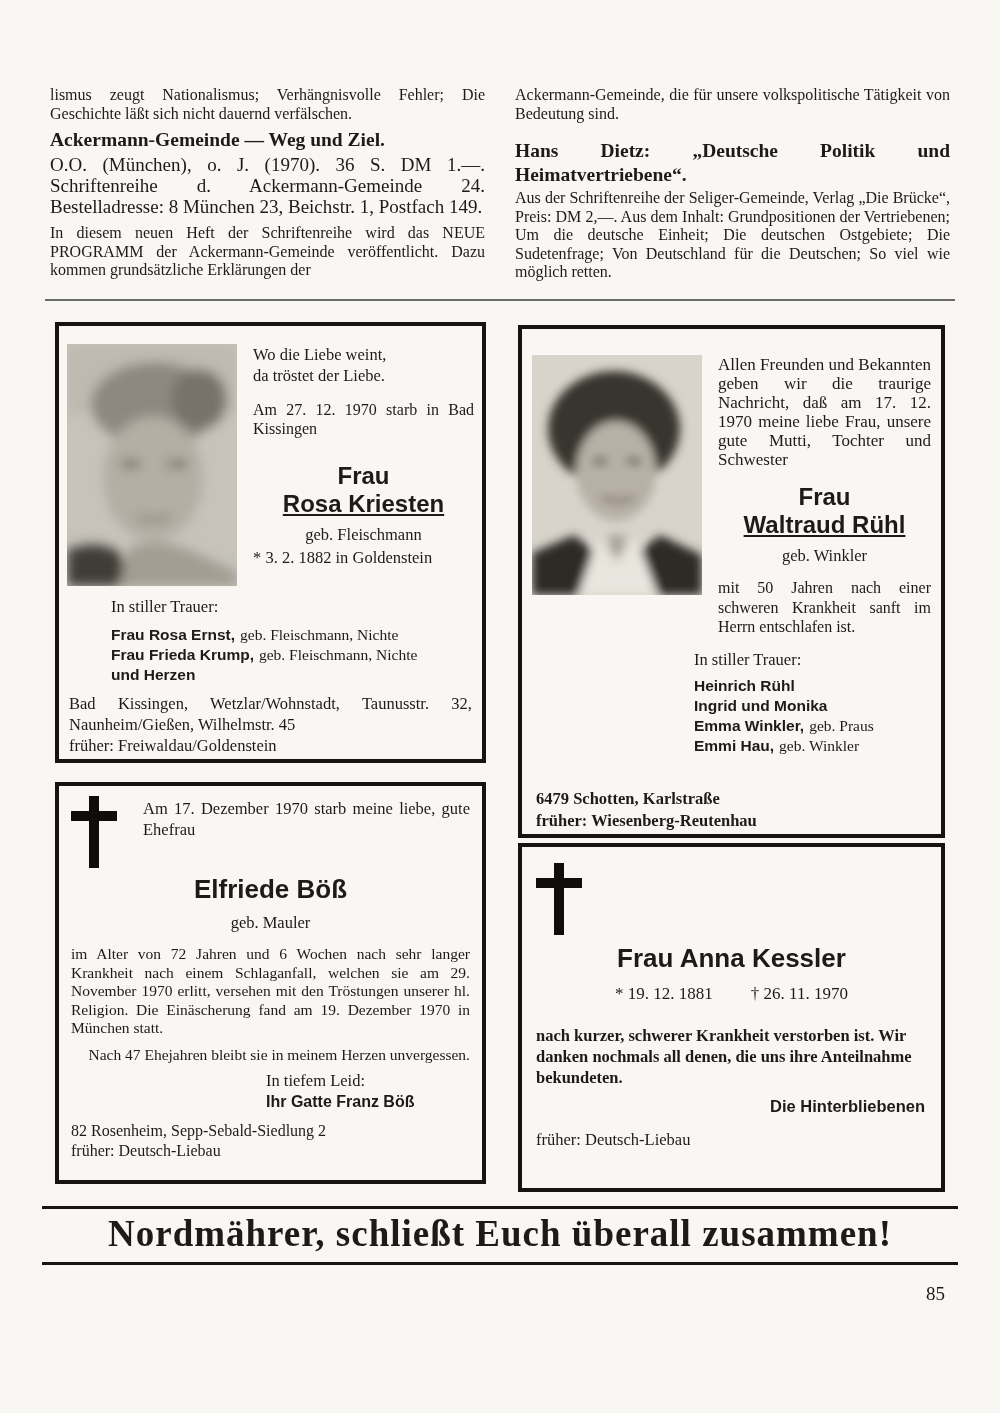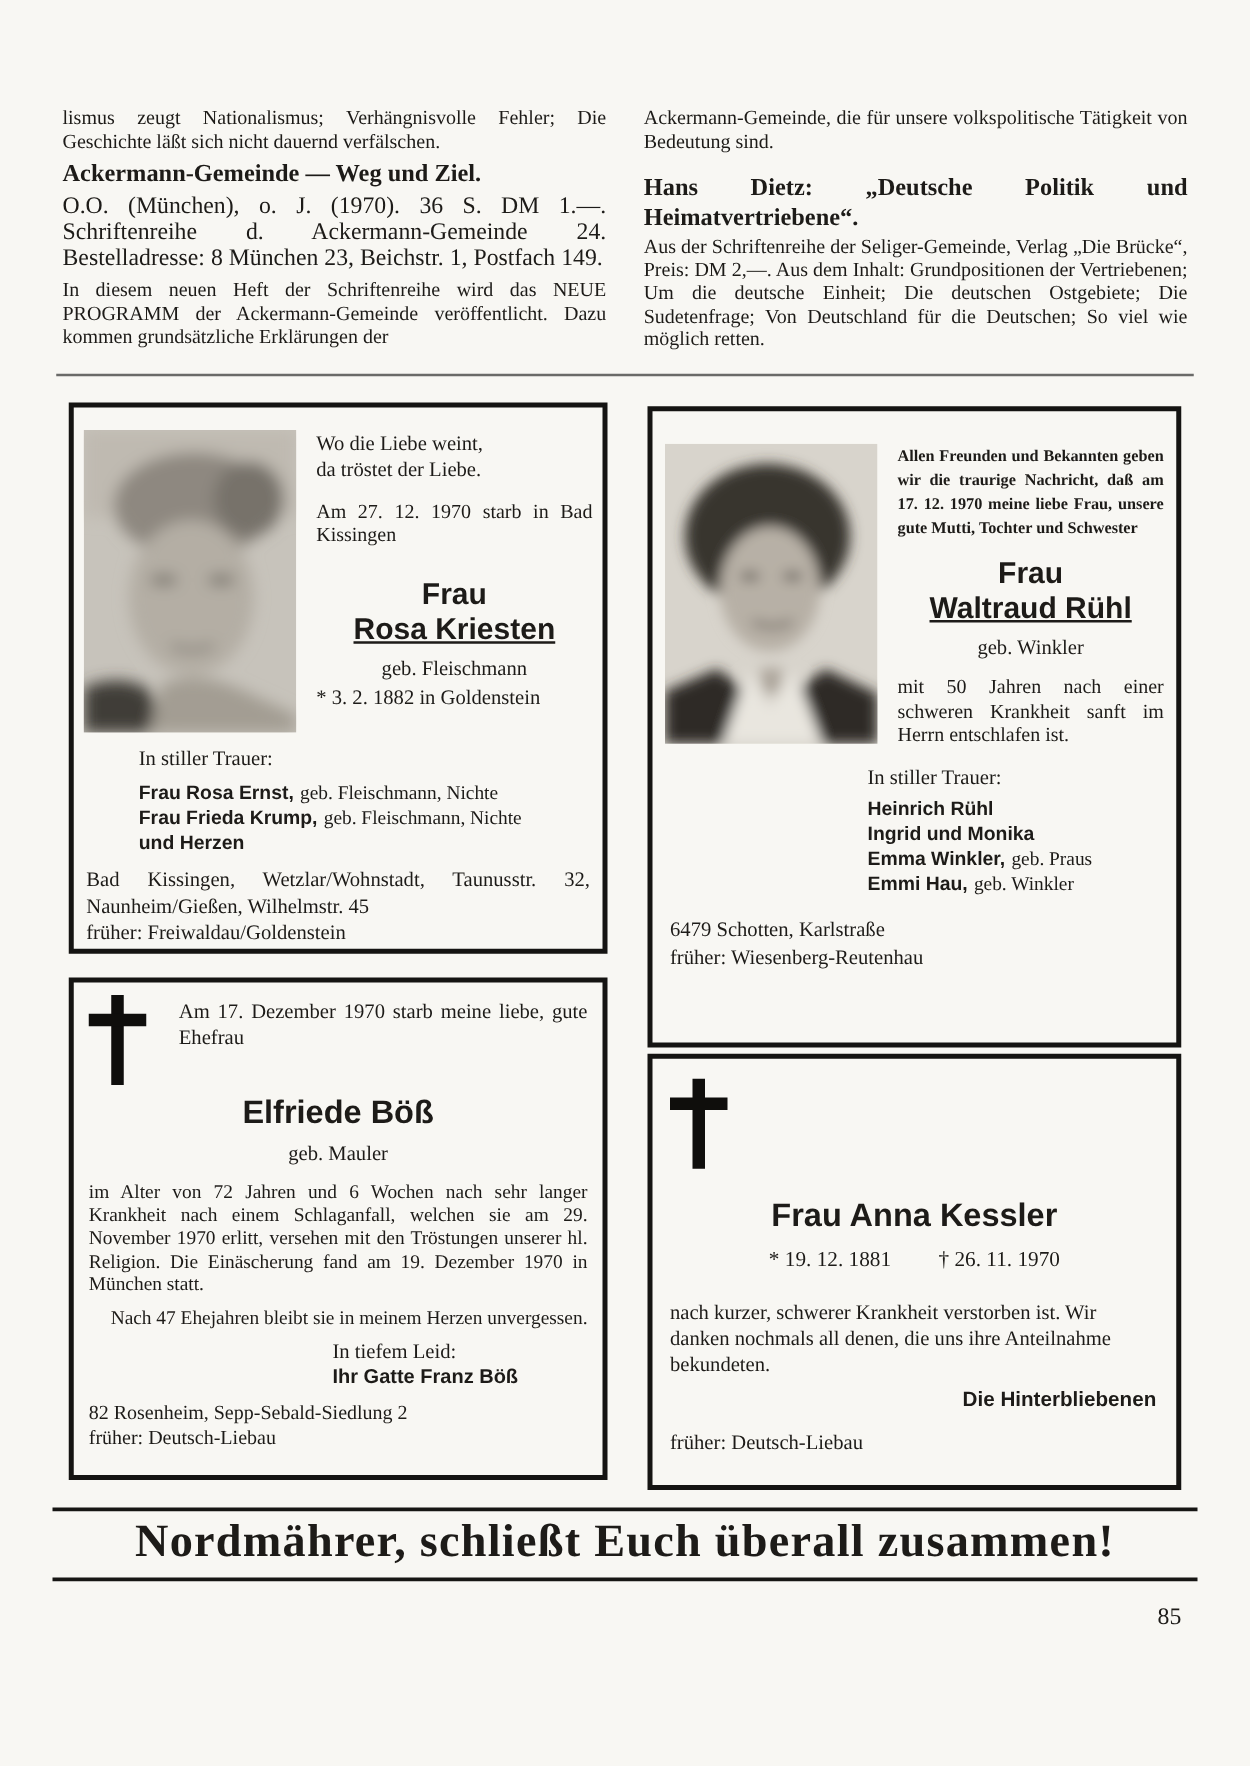--- a/index.html
+++ b/index.html
@@ -46,50 +46,50 @@
   .m-rest { margin-left:5px; }
   .addr { font-size:16.5px; line-height:21px; }
 
   
   #box-kriesten .trauer { margin-top:10px; padding-left:44px; }
   #box-kriesten .mourners { margin-top:8px; }
   #box-kriesten .addr-block { margin-top:8px; padding-left:2px; padding-right:2px; }
   #box-kriesten .addr-main { text-align:justify; }
 
   
-  #box-ruehl .obit-intro { margin-top:0; font-size:13px;font-weight:bold; }
+  #box-ruehl .obit-intro { margin-top:0; font-size:17px; }
   #box-ruehl .obit-title { margin-top:14px; }
   #box-ruehl .maiden { margin-top:6px; }
   #box-ruehl .obit-body { margin-top:12px; }
   #box-ruehl .trauer { margin-top:12px; padding-left:162px; }
   #box-ruehl .mourners { margin-top:6px; }
-  #box-ruehl .addr-block { margin-top:15px; padding-left:4px; }
+  #box-ruehl .addr-block { margin-top:32px; padding-left:4px;font-weight:bold; }
   #box-ruehl .addr { line-height:22px; }
 
   
   .cross { position:relative; width:46px; height:72px; flex:0 0 auto; }
   .cross::before { content:""; position:absolute; left:18px; top:0; width:10px; height:72px; background:#0f0e0c; }
   .cross::after  { content:""; position:absolute; left:0; top:15px; width:46px; height:10px; background:#0f0e0c; }
 
   
   #box-boess .obit-intro { margin-top:2px; margin-left:26px; font-size:16.5px; line-height:21px; flex:1 1 auto; }
   #box-boess .obit-name-lg { margin-top:6px; }
   #box-boess .maiden { margin-top:8px; }
   #box-boess .body1 { margin-top:12px; font-size:15.5px; line-height:18.5px; }
   #box-boess .body2 { margin-top:8px; font-size:15.5px; line-height:18.5px; text-align:right; }
   #box-boess .leid { margin-top:6px; padding-left:195px; font-size:16.5px; line-height:21px; }
   #box-boess .gatte { padding-left:195px; font-size:16px; line-height:22px; }
   #box-boess .addr-block { margin-top:8px; }
   #box-boess .addr { line-height:20px; font-size:16px; }
 
   
   #box-kessler .obit-intro { margin-top:0; margin-left:30px; font-size:16.5px; line-height:22px; flex:1 1 auto; }
-  #box-kessler .obit-name-lg { margin-top:22px; }
+  #box-kessler .obit-name-lg { margin-top:8px; }
   #box-kessler .dates { margin-top:10px; font-size:17px; line-height:22px; display:flex; justify-content:center; gap:38px; }
-  #box-kessler .obit-body { margin-top:20px; font-size:16.5px; line-height:21px; text-align:left; }
+  #box-kessler .obit-body { margin-top:20px; font-size:16.5px; line-height:21px; text-align:left;font-weight:bold; }
   #box-kessler .closing { margin-top:8px; text-align:right; font-size:16.5px; line-height:21px; padding-right:2px; }
   #box-kessler .former { margin-top:12px; font-size:16.5px; line-height:21px; }
 
   
   .banner-rule { position:absolute; left:42px; width:916px; height:3px; background:#171614; }
   .banner-text {
     position:absolute; left:42px; top:1211px; width:916px; text-align:center;
     font-size:37px; line-height:46px; font-weight:bold; letter-spacing:1px;
   }
   .page-num { position:absolute; right:55px; top:1283px; font-size:19px; line-height:22px; }

